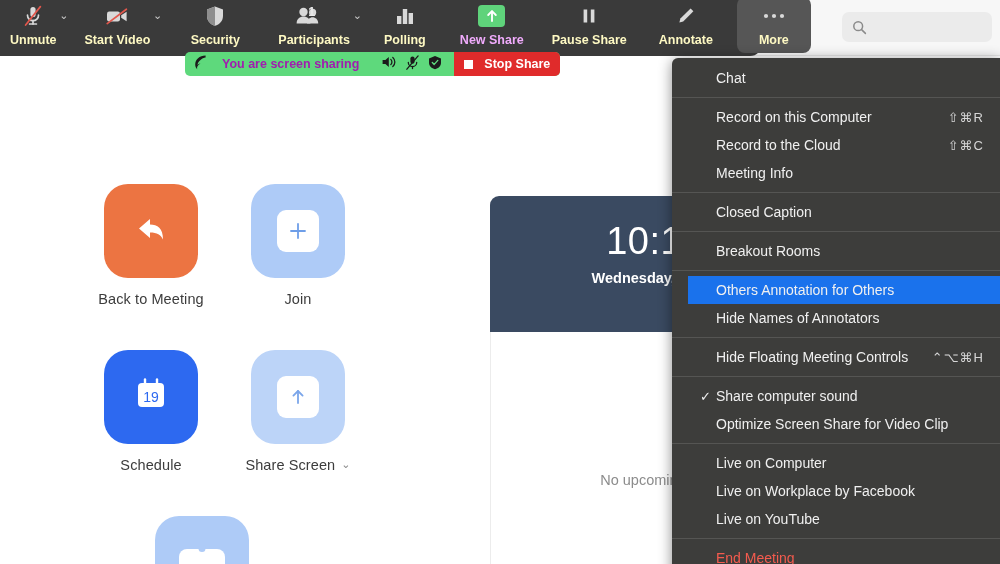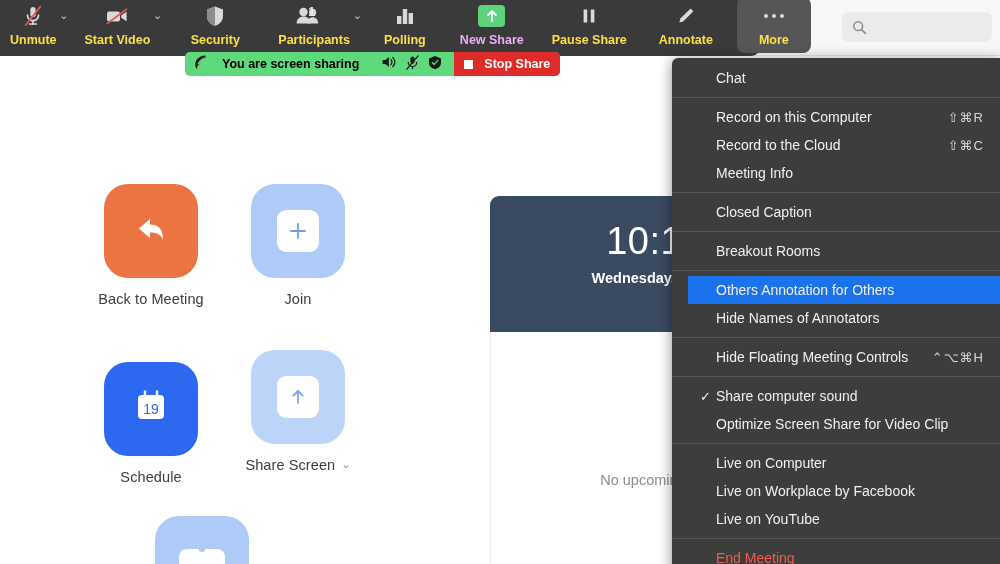--- a/index.html
+++ b/index.html
@@ -71,21 +71,21 @@
   .tile-label .chev {
     display: inline-block;
     margin-left: 6px;
     color: #8a8a8a;
     font-size: 11px;
     vertical-align: 2px;
   }
 
   .tile-back   { left: 81px;  top: 184px; }
   .tile-join   { left: 228px; top: 184px; }
-  .tile-sched  { left: 81px;  top: 362px; }
+  .tile-sched  { left: 81px;  top: 350px; }
   .tile-share  { left: 228px; top: 350px; }
   .tile-extra  { left: 155px; top: 516px; }
 
   .ic-orange { background: #ec7442; }
   .ic-lblue  { background: #aecbf7; }
   .ic-blue   { background: #2d69f0; }
   .ic-lblue2 { background: #bcd4f8; }
 
   .inner-card {
     width: 42px; height: 42px;
@@ -193,21 +193,21 @@
   .tb-item.active { background: #565656; }
   .tb-icon {
     height: 24px;
     display: flex;
     align-items: center;
     justify-content: center;
     margin-bottom: 5px;
   }
   .tb-label {
     font-size: 12.5px;
-    color: #fde047;
+    color: #fef9c3;
     white-space: nowrap;
     font-weight: bold;
   }
   .tb-label.green { color: #f0abfc; text-align: center; }
   .tb-caret {
     position: absolute;
     right: -6px; top: 12px;
     color: #c9c9c9;
     font-size: 11px;
   }
@@ -235,21 +235,21 @@
     height: 24px;
     background: #5ed97c;
     border-radius: 5px;
     display: flex;
     align-items: center;
     padding-left: 8px;
     overflow: hidden;
   }
   .banner-text {
     font-size: 12.5px;
-    color: #000000;
+    color: #a21caf;
     font-weight: bold;
     margin: 0 22px 0 14px;
     white-space: nowrap;
   }
   .banner-icons {
     display: flex;
     align-items: center;
     gap: 9px;
     margin-right: 12px;
   }

